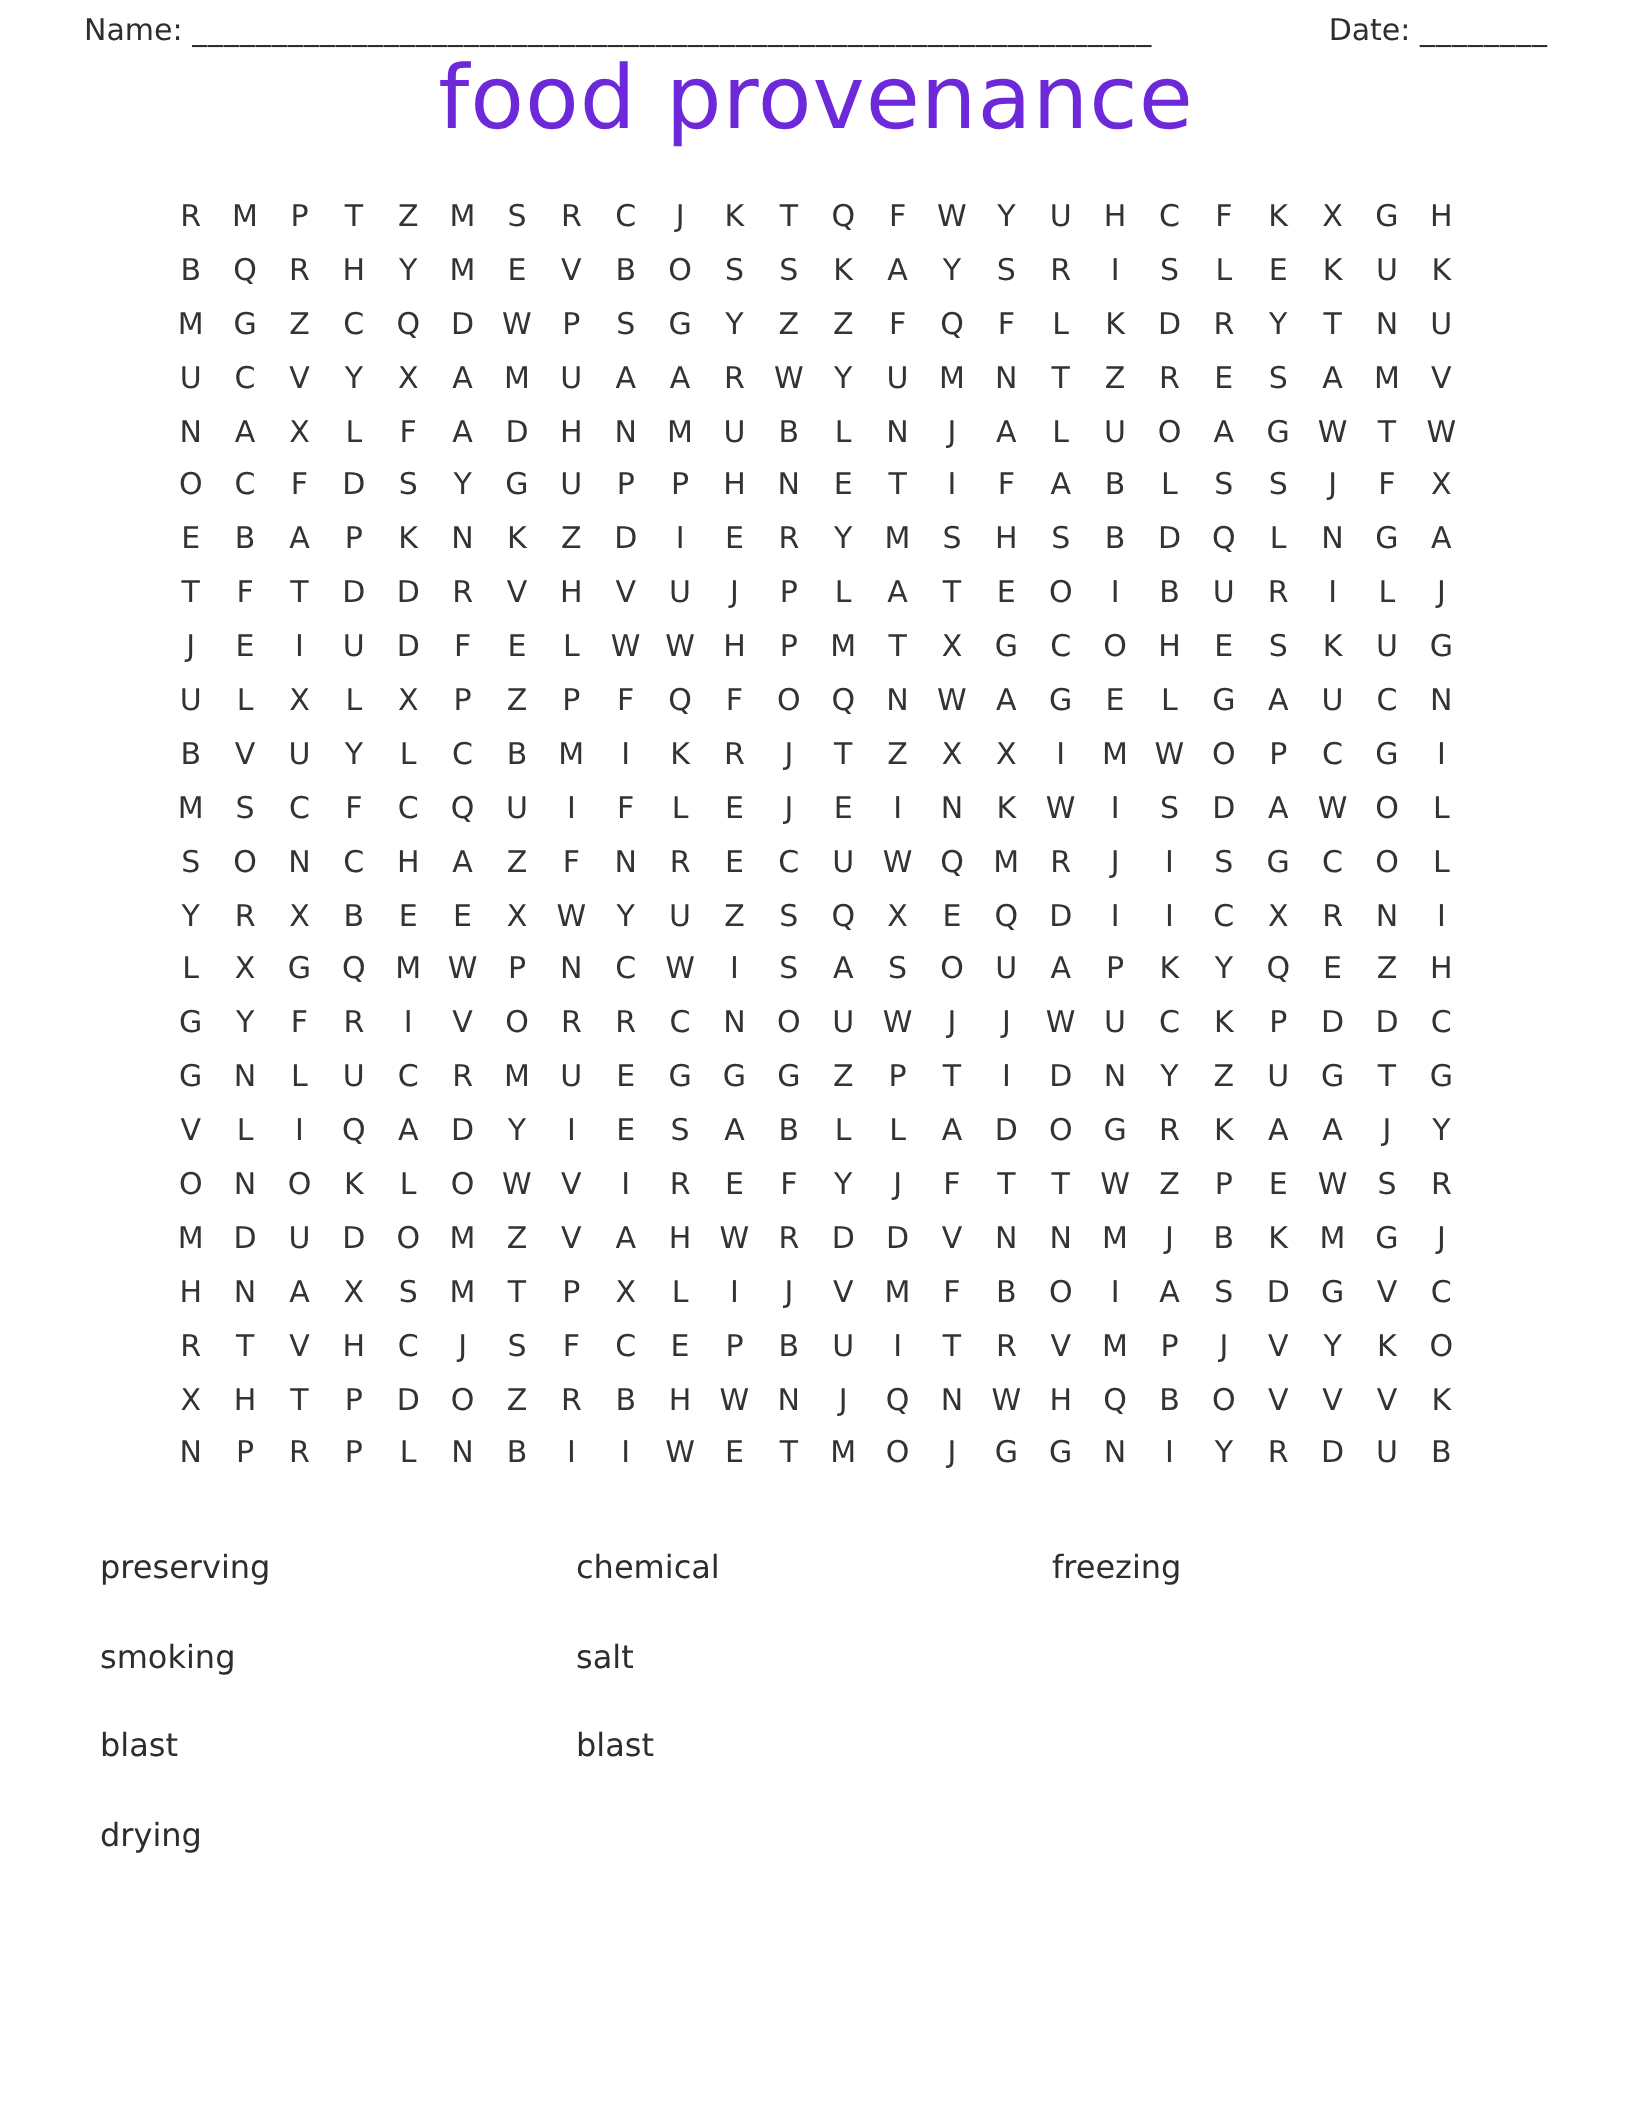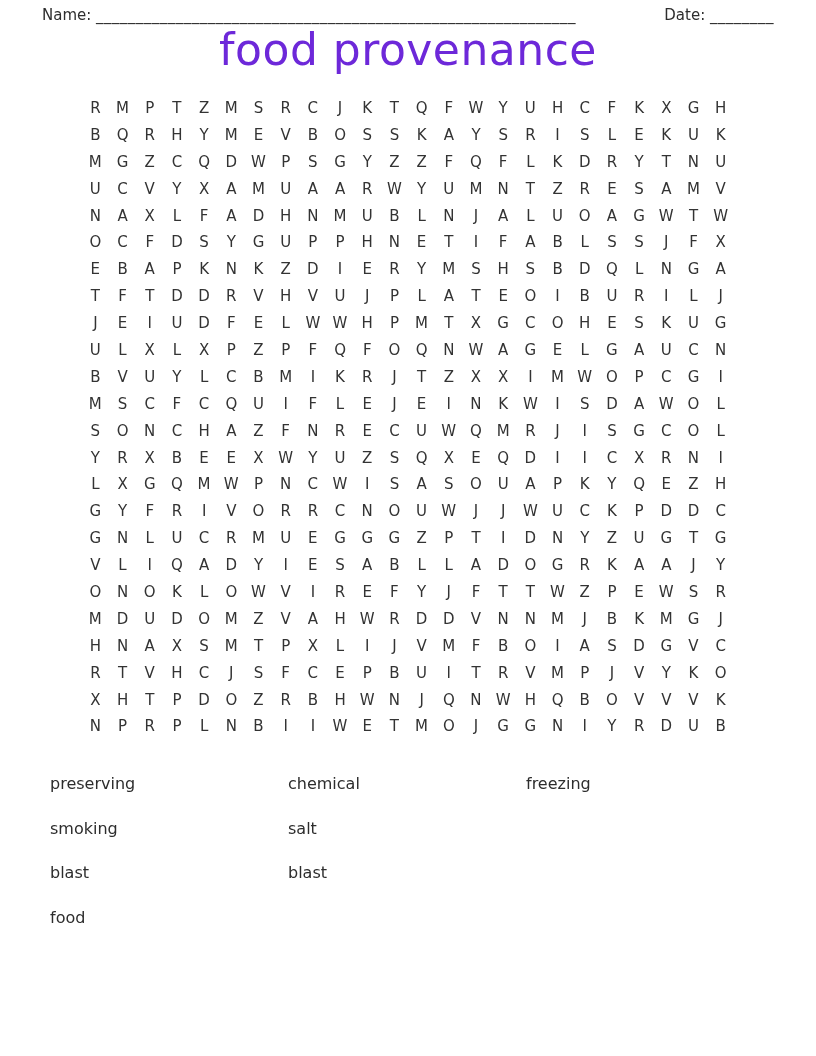--- a/index.html
+++ b/index.html
@@ -677,21 +677,21 @@
         <span class="grid-cell">U</span>
         <span class="grid-cell">B</span>
       </div>
     </div>
 
   <div class="word-list">
       <div class="word-col">
         <div class="word-item">preserving</div>
         <div class="word-item">smoking</div>
         <div class="word-item">blast</div>
-        <div class="word-item">food</div>
+        <div class="word-item">drying</div>
       </div>
       <div class="word-col">
         <div class="word-item">chemical</div>
         <div class="word-item">salt</div>
         <div class="word-item">blast</div>
       </div>
       <div class="word-col">
         <div class="word-item">freezing</div>
       </div>
     </div>

